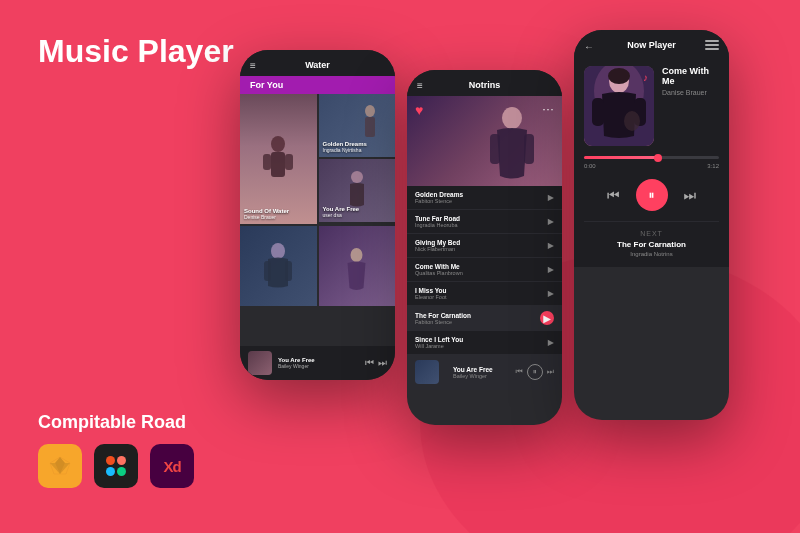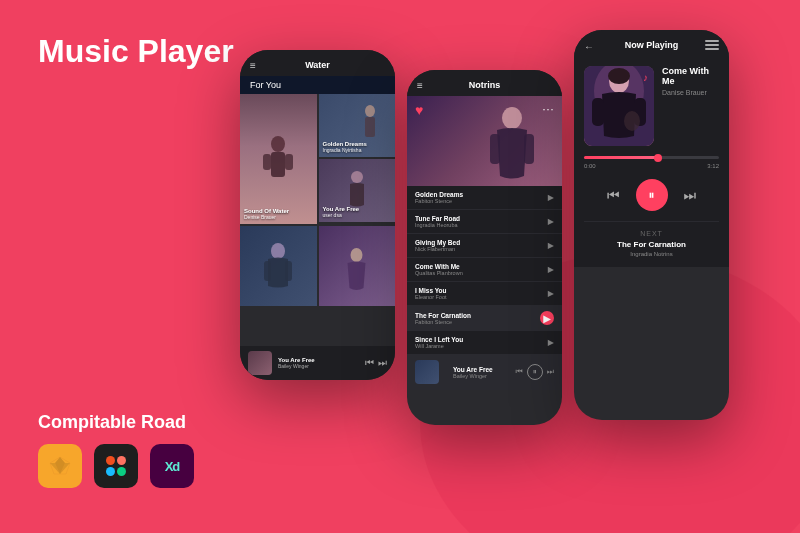--- a/index.html
+++ b/index.html
@@ -114,25 +114,25 @@
       font-size: 10px;
       color: #ccc;
     }
     .phone-1 .phone-header .title {
       font-size: 9px;
       color: #fff;
       font-weight: 600;
     }
 
     .phone-1 .for-you-label {
-      background: #0f172a;
+      background: #a21caf;
       padding: 4px 10px;
       font-size: 9px;
       color: #fff;
-      font-weight: 400;
+      font-weight: 700;
     }
 
     .photo-grid {
       display: grid;
       grid-template-columns: 1fr 1fr;
       gap: 2px;
       background: #2a2a2e;
     }
 
     .photo-item {
@@ -479,23 +479,23 @@
       width: 9px;
       height: 9px;
     }
     .fd1 { background: #f24e1e; }
     .fd2 { background: #ff7262; }
     .fd3 { background: #1abcfe; }
     .fd4 { background: #0acf83; }
 
     
     .xd-text {
-      font-size: 13px;
+      font-size: 15px;
       font-weight: 900;
-      color: #5eead4;
+      color: #ef4444;
       letter-spacing: -1px;
     }
   </style>
 </head>
 <body>
 
 <div class="bg-blob"></div>
 
 <div class="left-panel">
   <h1>Music Player</h1>
@@ -695,21 +695,21 @@
           <span style="width:16px;height:16px;border-radius:50%;border:1px solid #888;display:flex;align-items:center;justify-content:center;color:#888;font-size:8px;">⏸</span>
           <span style="color:#888;font-size:8px;">⏭</span>
         </div>
       </div>
     </div>
   </div>
 
   <div class="phone phone-3">
     <div class="phone-header">
       <span class="back-icon">←</span>
-      <span class="title">Now Playing</span>
+      <span class="title">Now Player</span>
       <div class="options">
         <div class="options-line"></div>
         <div class="options-line"></div>
         <div class="options-line"></div>
       </div>
     </div>
 
     <div class="now-playing-content">
 
       <div class="np-artwork-row">

